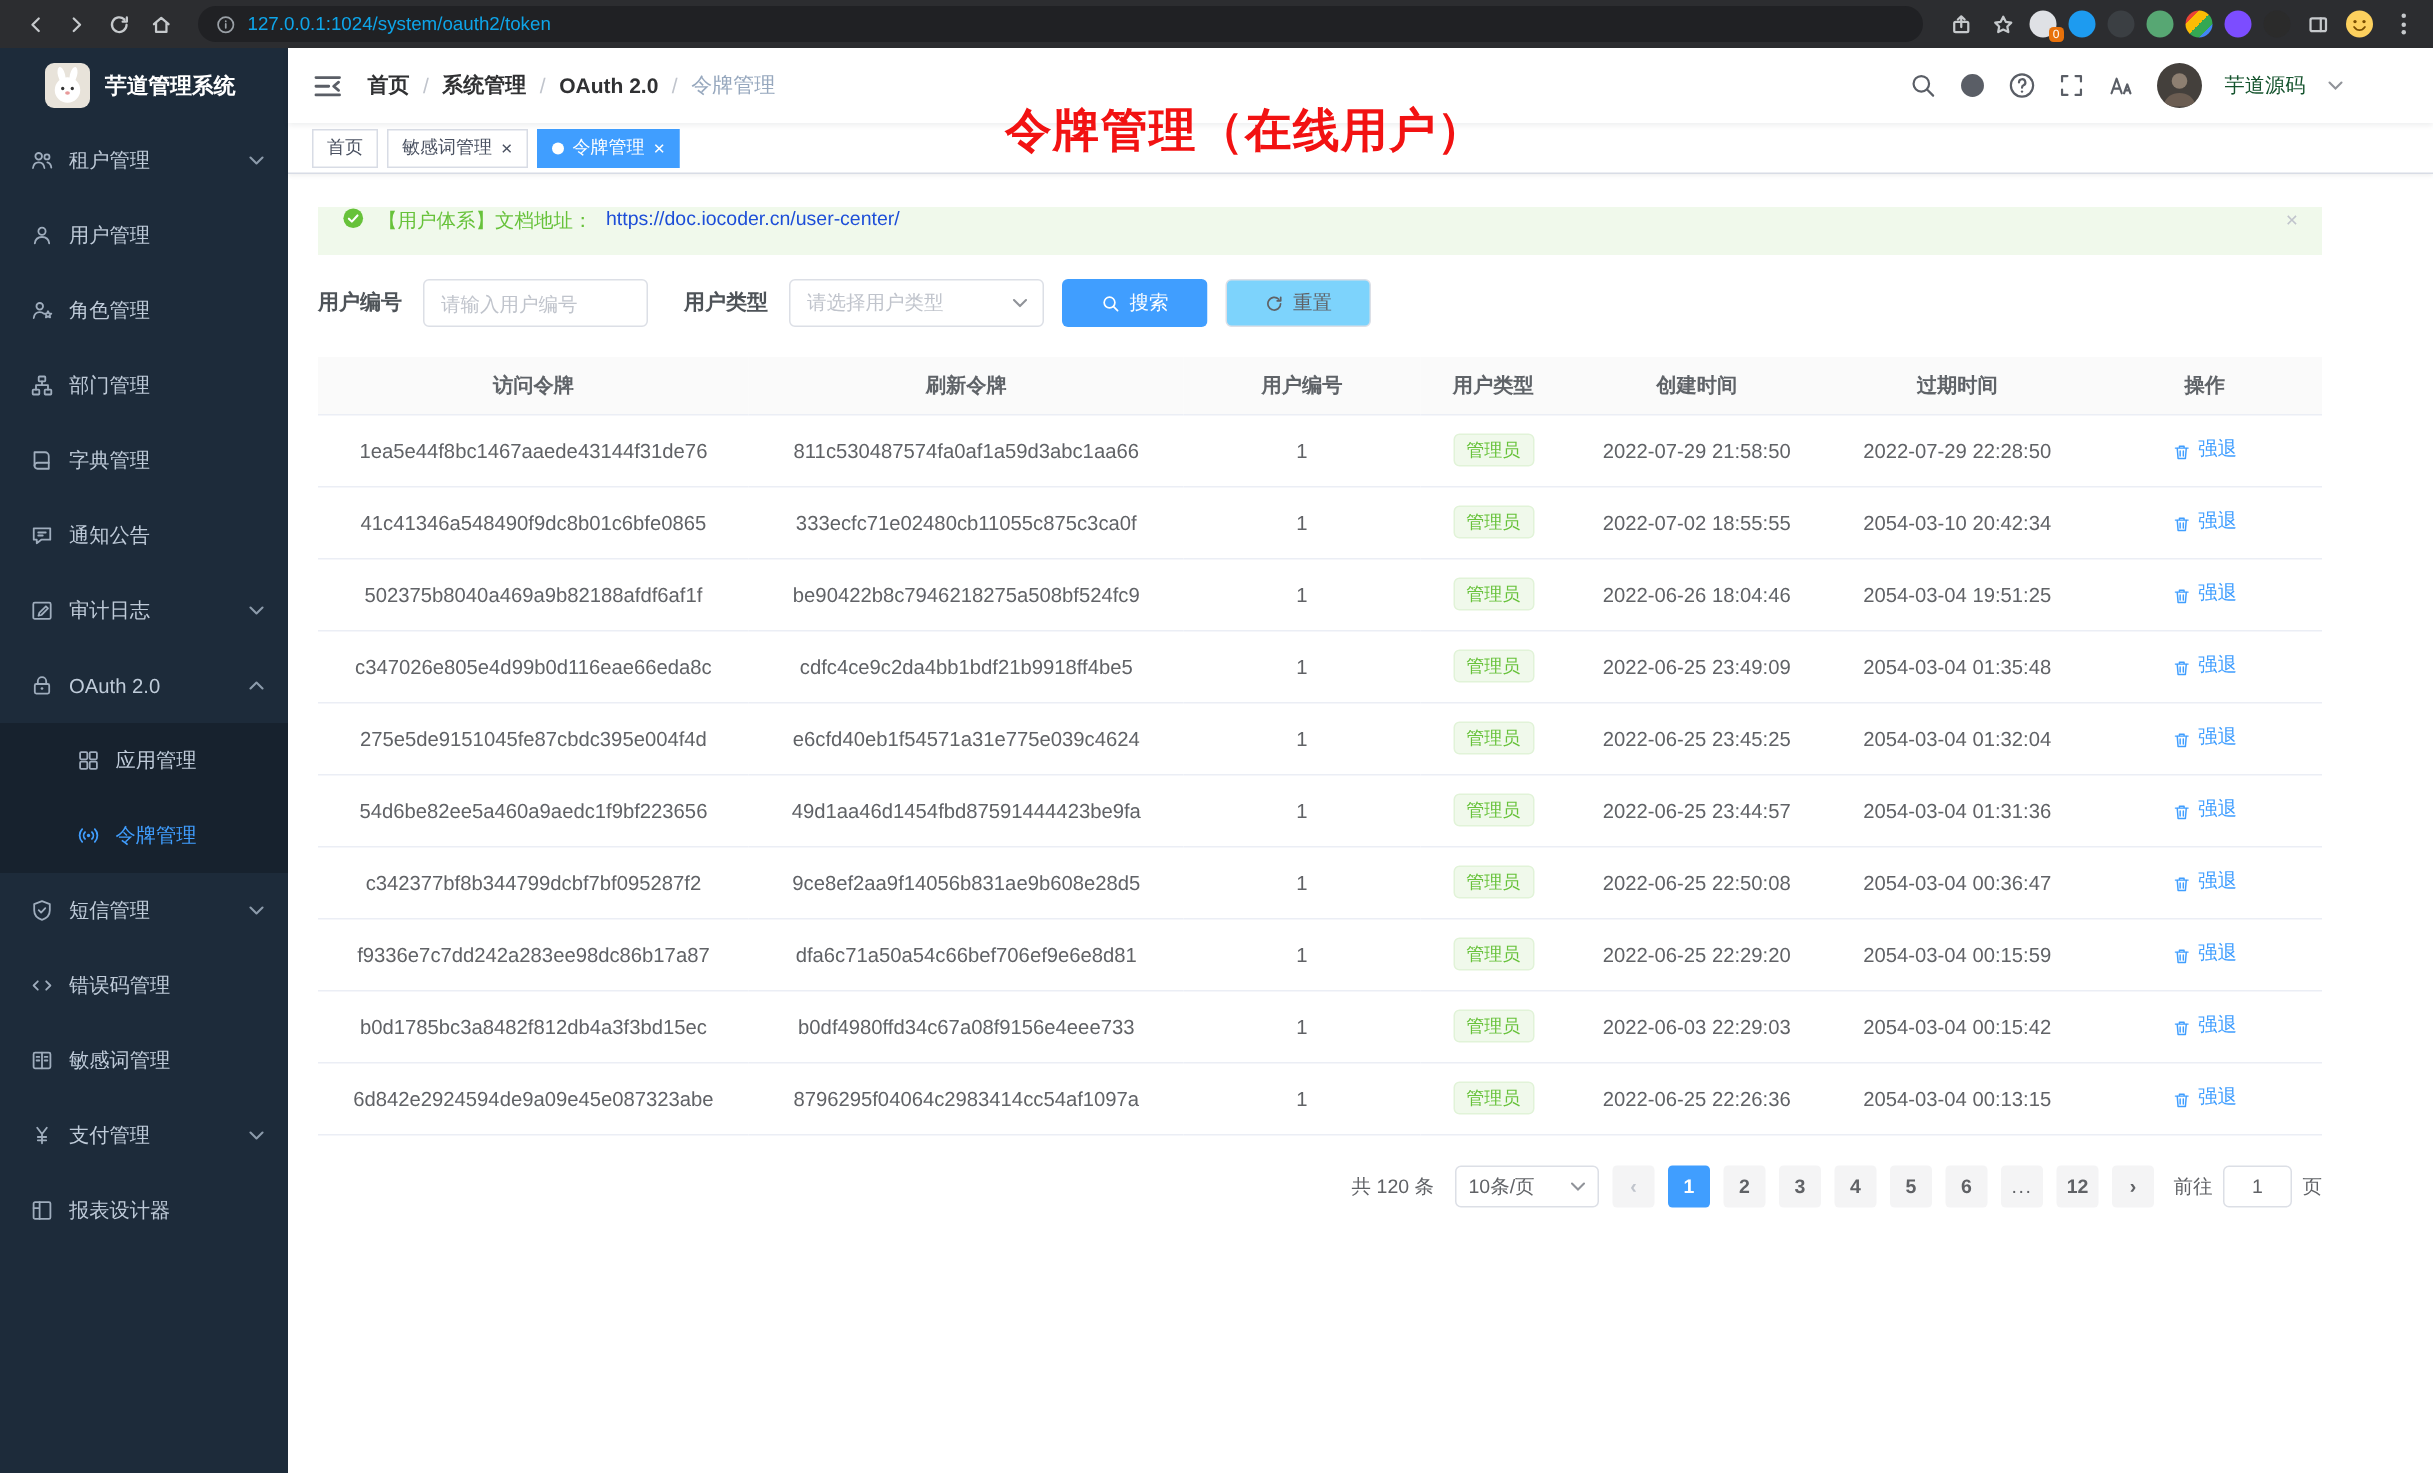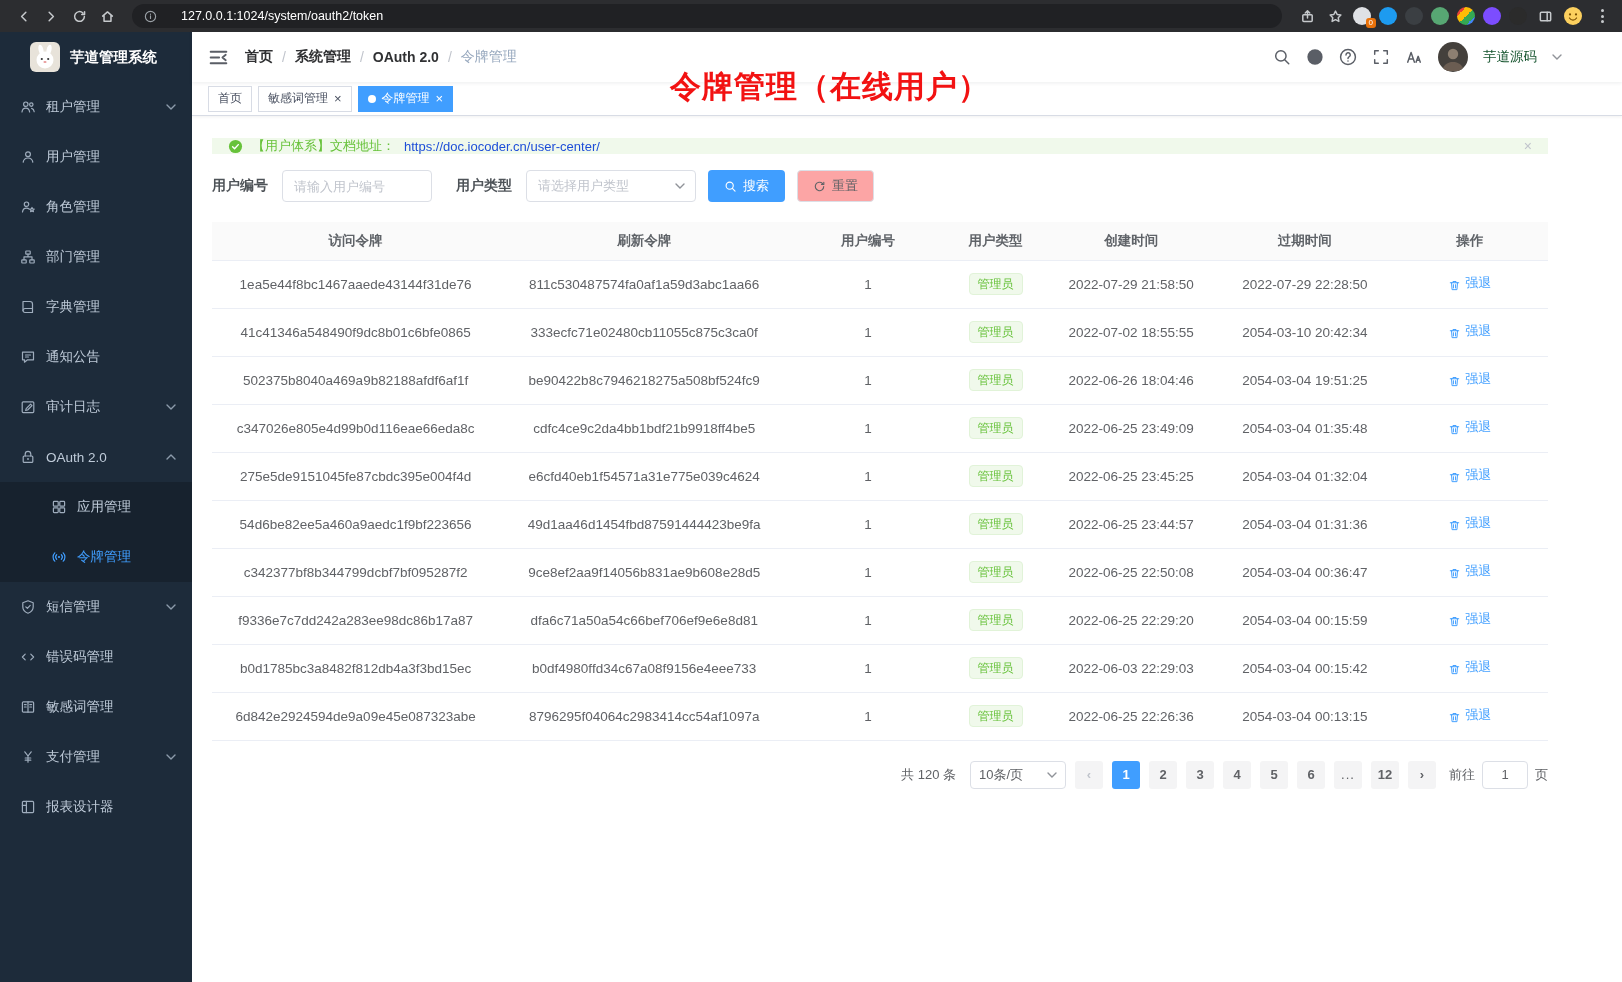--- a/index.html
+++ b/index.html
@@ -3,21 +3,21 @@
 <meta charset="utf-8">
 <style>
 *{box-sizing:border-box;margin:0;padding:0}
 html,body{width:1622px;height:982px}
 body{font-family:"Liberation Sans","DejaVu Sans",sans-serif;background:#fff;position:relative;overflow:hidden}
 
 
 .browser{height:32px;background:#2c2d30;display:flex;align-items:center;padding:0 10px;gap:2px}
 .bico{width:26px;height:26px;border-radius:50%;display:flex;align-items:center;justify-content:center;color:#c6c9cc;flex-shrink:0;cursor:pointer}
 .bico svg{width:15px;height:15px;stroke:currentColor;fill:none;stroke-width:1.6;stroke-linecap:round;stroke-linejoin:round}
-.urlbar{flex:1;height:24px;background:#202124;border-radius:12px;margin:0 10px;display:flex;align-items:center;padding:0 12px;gap:24px;color:#ffffff;font-size:12.5px;cursor:text}
+.urlbar{flex:1;height:24px;background:#202124;border-radius:12px;margin:0 10px;display:flex;align-items:center;padding:0 12px;gap:8px;color:#0ea5e9;font-size:12.5px;cursor:text}
 .urlbar svg{width:13px;height:13px;stroke:#9aa0a6;fill:none;stroke-width:1.4;stroke-linecap:round;flex-shrink:0}
 .ext{width:18px;height:18px;border-radius:50%;flex-shrink:0;position:relative;cursor:pointer;margin:0 3px;display:flex;align-items:center;justify-content:center}
 .ext .badge{position:absolute;right:-5px;bottom:-3px;background:#e8710a;color:#fff;font-size:8px;line-height:10px;padding:0 3px;border-radius:3px}
 .dots{display:flex;flex-direction:column;gap:2.5px;align-items:center;width:20px;cursor:pointer;margin-left:4px}
 .dots i{width:3px;height:3px;border-radius:50%;background:#c6c9cc}
 
 
 .app{display:flex;height:950px}
 .sidebar{width:192px;flex-shrink:0;background:#1d2b3a;display:flex;flex-direction:column;overflow:hidden}
 .logo{height:50px;display:flex;align-items:center;gap:10px;padding:0 30px;flex-shrink:0}
@@ -54,36 +54,36 @@
 
 .tabsbar{height:34px;background:#fff;border-bottom:1px solid #d8dce5;box-shadow:0 1px 3px 0 rgba(0,0,0,.06);display:flex;align-items:center;padding:0 16px;gap:6px;position:relative;z-index:2}
 .tab{height:26px;display:inline-flex;align-items:center;gap:6px;padding:0 9px;border:1px solid #d8dce5;background:#fff;color:#495060;font-size:12px;cursor:pointer;white-space:nowrap}
 .tab .dot{width:8px;height:8px;border-radius:50%;background:#fff;display:none}
 .tab.active{background:#409eff;border-color:#409eff;color:#fff}
 .tab.active .dot{display:inline-block}
 .tab-close{font-size:13px;line-height:1;cursor:pointer}
 
 
 .content{flex:1;padding:22px 74px 0 20px;background:#fff}
-.alert{height:16px;background:#f0f9eb;border-radius:0;display:flex;align-items:center;gap:9px;padding:0 16px;font-size:13px}
+.alert{height:32px;background:#f0f9eb;border-radius:0;display:flex;align-items:flex-start;gap:9px;padding:0 16px;font-size:13px}
 .alert .aicon{width:15px;height:15px;flex-shrink:0;display:flex}
 .alert-text{color:#67c23a}
 .alert-link{color:#1d4ed8;cursor:pointer;text-decoration:none}
 .alert-close{margin-left:auto;color:#c0c4cc;font-size:14px;cursor:pointer}
 
 .filters{display:flex;align-items:center;margin-top:16px;font-size:14px}
 .flabel{color:#4e5358;font-weight:700;margin-right:14px}
 .finput{width:150px;height:32px;border:1px solid #dcdfe6;border-radius:4px;padding:0 11px;font-size:13px;color:#606266;outline:none;font-family:inherit}
 .finput::placeholder{color:#c0c4cc}
 .fsel{width:170px;height:32px;border:1px solid #dcdfe6;border-radius:4px;padding:0 10px 0 11px;display:flex;align-items:center;justify-content:space-between;font-size:13px;color:#c0c4cc;cursor:pointer}
 .fsel svg,.psize svg{width:10px;height:6px;stroke:#909399;fill:none;stroke-width:1.4;stroke-linecap:round;flex-shrink:0}
-.btn{height:32px;border-radius:4px;border:1px solid transparent;display:inline-flex;align-items:center;gap:6px;padding:0 15px;font-size:13px;cursor:pointer;font-family:inherit}
+.btn{height:32px;border-radius:4px;border:1px solid transparent;display:inline-flex;align-items:center;gap:6px;padding:0 25px;font-size:13px;cursor:pointer;font-family:inherit}
 .btn svg{width:13px;height:13px;stroke:currentColor;fill:none;stroke-width:1.4;stroke-linecap:round;stroke-linejoin:round}
 .btn-primary{background:#409eff;color:#fff}
-.btn-plain{background:#fca5a5;border-color:#dcdfe6;color:#606266}
+.btn-plain{background:#7dd3fc;border-color:#dcdfe6;color:#606266}
 
 
 .tktable{width:100%;border-collapse:collapse;table-layout:fixed;margin-top:20px}
 .tktable th{height:38px;background:#fafafa;border-bottom:1px solid #ebeef5;font-size:13.5px;font-weight:700;color:#5f6368;text-align:center}
 .tktable td{height:48px;border-bottom:1px solid #ebeef5;font-size:13.5px;color:#606266;text-align:center;overflow:hidden;white-space:nowrap}
 .tag{display:inline-block;background:#f0f9eb;border:1px solid #e1f3d8;color:#67c23a;font-size:12px;line-height:20px;padding:0 8px;border-radius:4px}
 .kick{display:inline-flex;align-items:flex-end;gap:4px;color:#409eff;font-size:13px;cursor:pointer}
 .kick svg{width:13px;height:13px;stroke:currentColor;fill:none;stroke-width:1.2;stroke-linecap:round;stroke-linejoin:round}
 
 

